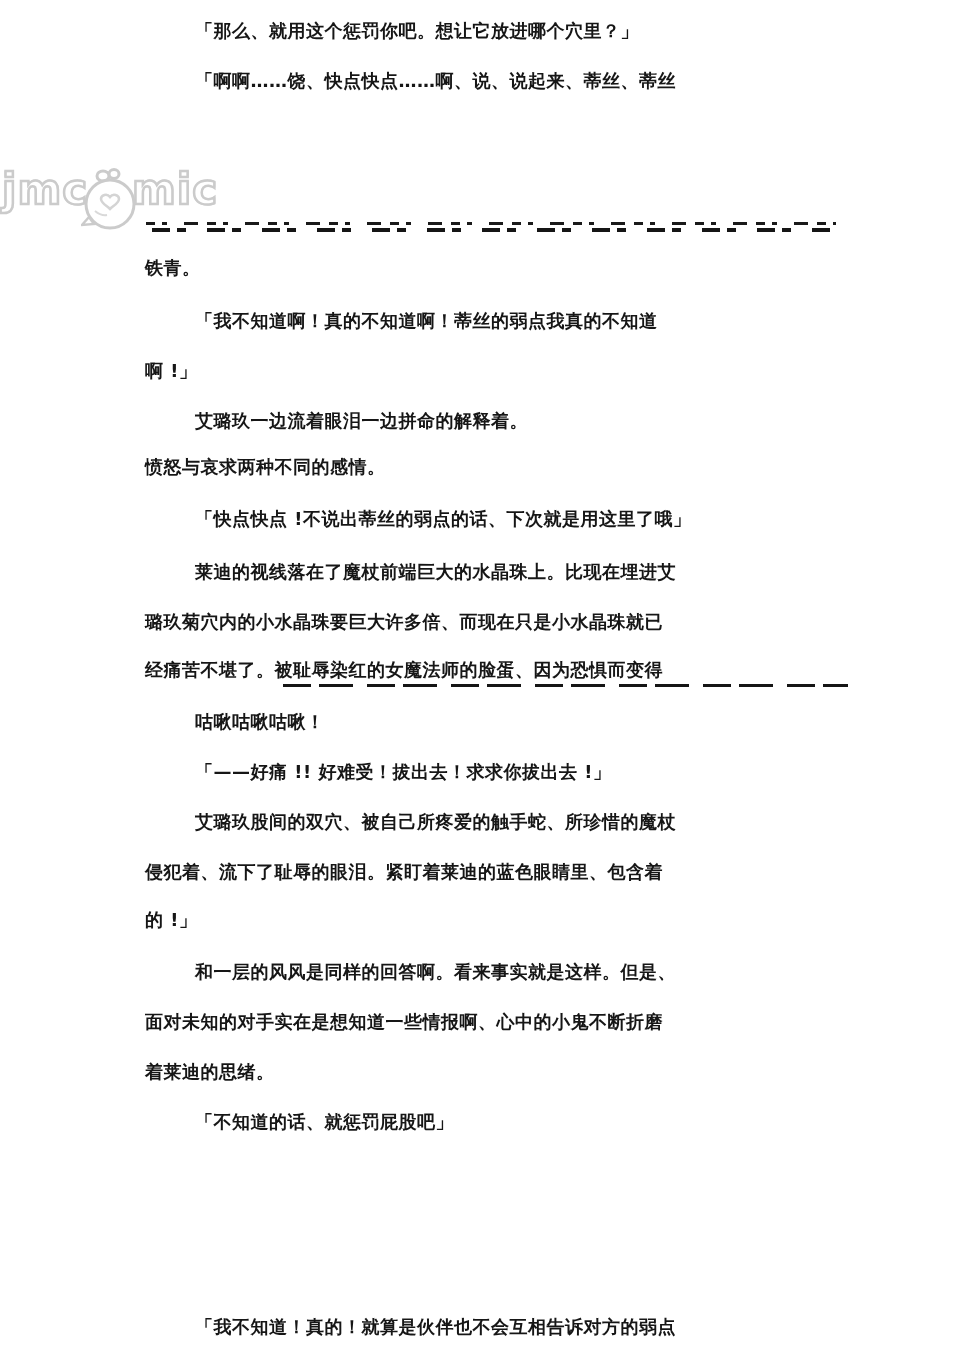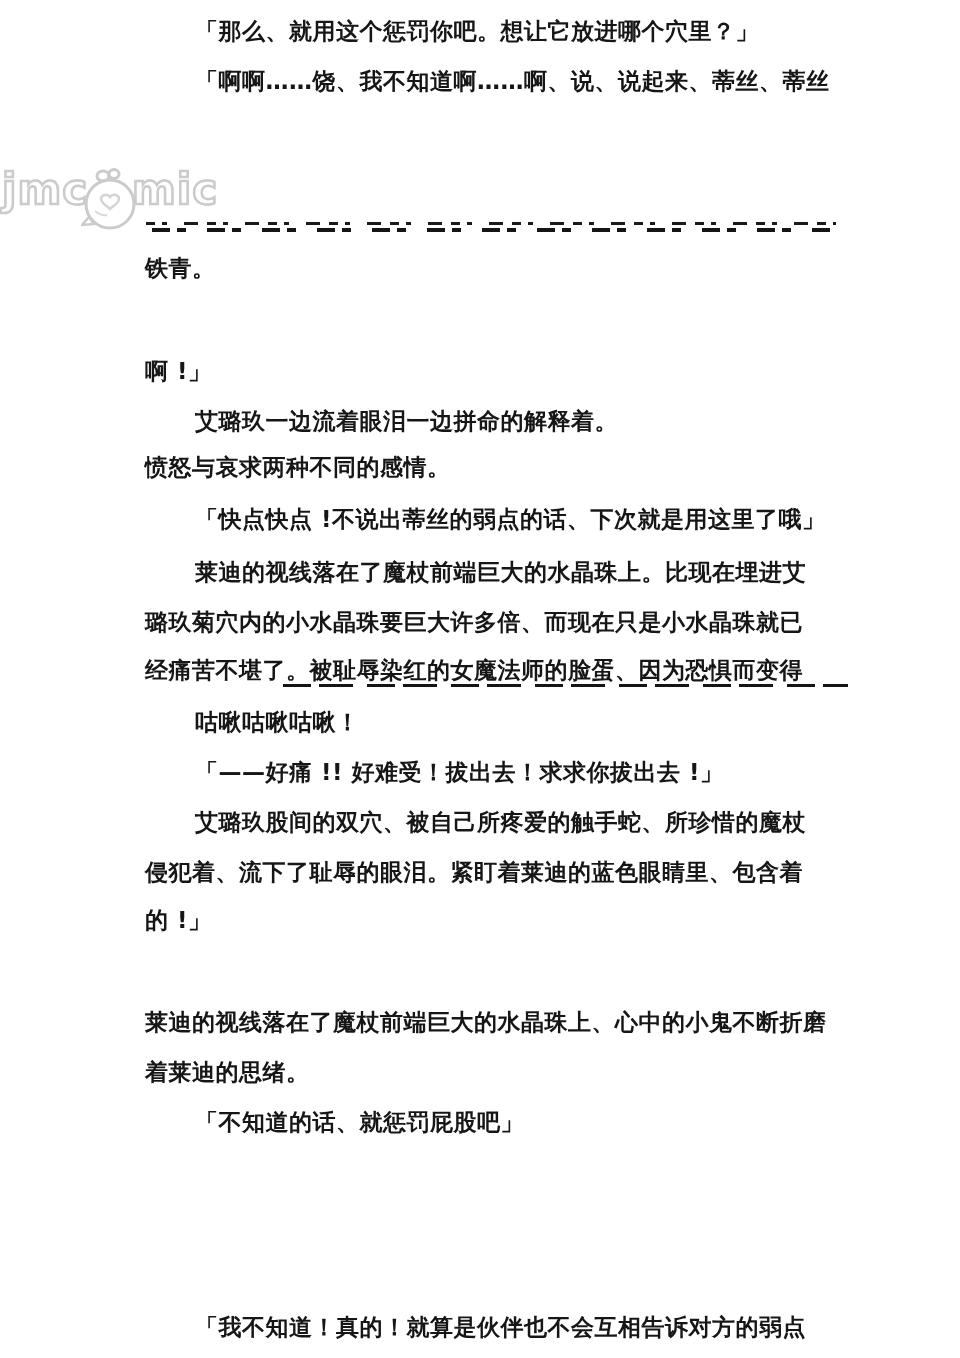--- a/index.html
+++ b/index.html
@@ -12,21 +12,21 @@
   .page {
     position: relative;
     width: 960px; height: 1358px;
     background: #ffffff;
     overflow: hidden;
   }
   .line {
     position: absolute;
     left: 145px;
     width: 740px;
-    font-size: 23px;
+    font-size: 18px;
     line-height: 30px;
     font-weight: 700;
     color: #161616;
     letter-spacing: 0.5px;
     white-space: nowrap;
   }
   .indent { left: 195px; }
 
   
   .watermark {
@@ -99,34 +99,36 @@
         <path d="M29 30 c-3-4 -9-2 -9 2 c0 4 6 7 9 10 c3-3 9-6 9-10 c0-4 -6-6 -9-2 Z" fill="#ffffff" stroke="#d2d2d2" stroke-width="2.5"></path>
         <path d="M14 44 q6 5 12 4" fill="none" stroke="#d8d8d8" stroke-width="2"></path>
       </svg>
     </span>
     <span class="wm-text">mic</span>
   </div>
 
   <div class="clipped-line"></div>
 
   <div class="line indent" style="top:16px">「那么、就用这个惩罚你吧。想让它放进哪个穴里？」</div>
-  <div class="line indent" style="top:66px">「啊啊……饶、我不知道啊……啊、说、说起来、蒂丝、蒂丝</div>
+  <div class="line indent" style="top:66px">「啊啊……饶、快点快点……啊、说、说起来、蒂丝、蒂丝</div>
   <div class="line" style="top:253px">铁青。</div>
+  <div class="line indent" style="top:306px">「我不知道啊！真的不知道啊！蒂丝的弱点我真的不知道</div>
   <div class="line" style="top:356px">啊 !」</div>
   <div class="line indent" style="top:406px">艾璐玖一边流着眼泪一边拼命的解释着。</div>
   <div class="line" style="top:452px">愤怒与哀求两种不同的感情。</div>
   <div class="line indent" style="top:504px">「快点快点 !不说出蒂丝的弱点的话、下次就是用这里了哦」</div>
   <div class="line indent" style="top:557px">莱迪的视线落在了魔杖前端巨大的水晶珠上。比现在埋进艾</div>
   <div class="line" style="top:607px">璐玖菊穴内的小水晶珠要巨大许多倍、而现在只是小水晶珠就已</div>
   <div class="line" style="top:655px">经痛苦不堪了。被耻辱染红的女魔法师的脸蛋、因为恐惧而变得</div>
   <div class="line indent" style="top:707px">咕啾咕啾咕啾！</div>
   <div class="line indent" style="top:757px">「——好痛 !! 好难受！拔出去！求求你拔出去 !」</div>
   <div class="line" style="top:857px">侵犯着、流下了耻辱的眼泪。紧盯着莱迪的蓝色眼睛里、包含着</div>
   <div class="line indent" style="top:807px">艾璐玖股间的双穴、被自己所疼爱的触手蛇、所珍惜的魔杖</div>
   <div class="line" style="top:905px">的 !」</div>
-  <div class="line" style="top:1007px">莱迪的视线落在了魔杖前端巨大的水晶珠上、心中的小鬼不断折磨</div>
+  <div class="line indent" style="top:957px">和一层的风风是同样的回答啊。看来事实就是这样。但是、</div>
+  <div class="line" style="top:1007px">面对未知的对手实在是想知道一些情报啊、心中的小鬼不断折磨</div>
   <div class="line" style="top:1057px">着莱迪的思绪。</div>
   <div class="line indent" style="top:1107px">「不知道的话、就惩罚屁股吧」</div>
   <div class="line indent" style="top:1312px">「我不知道！真的！就算是伙伴也不会互相告诉对方的弱点</div>
 
   <div class="stitch-artifact"></div>
 
 </div>
 
 </body></html>

